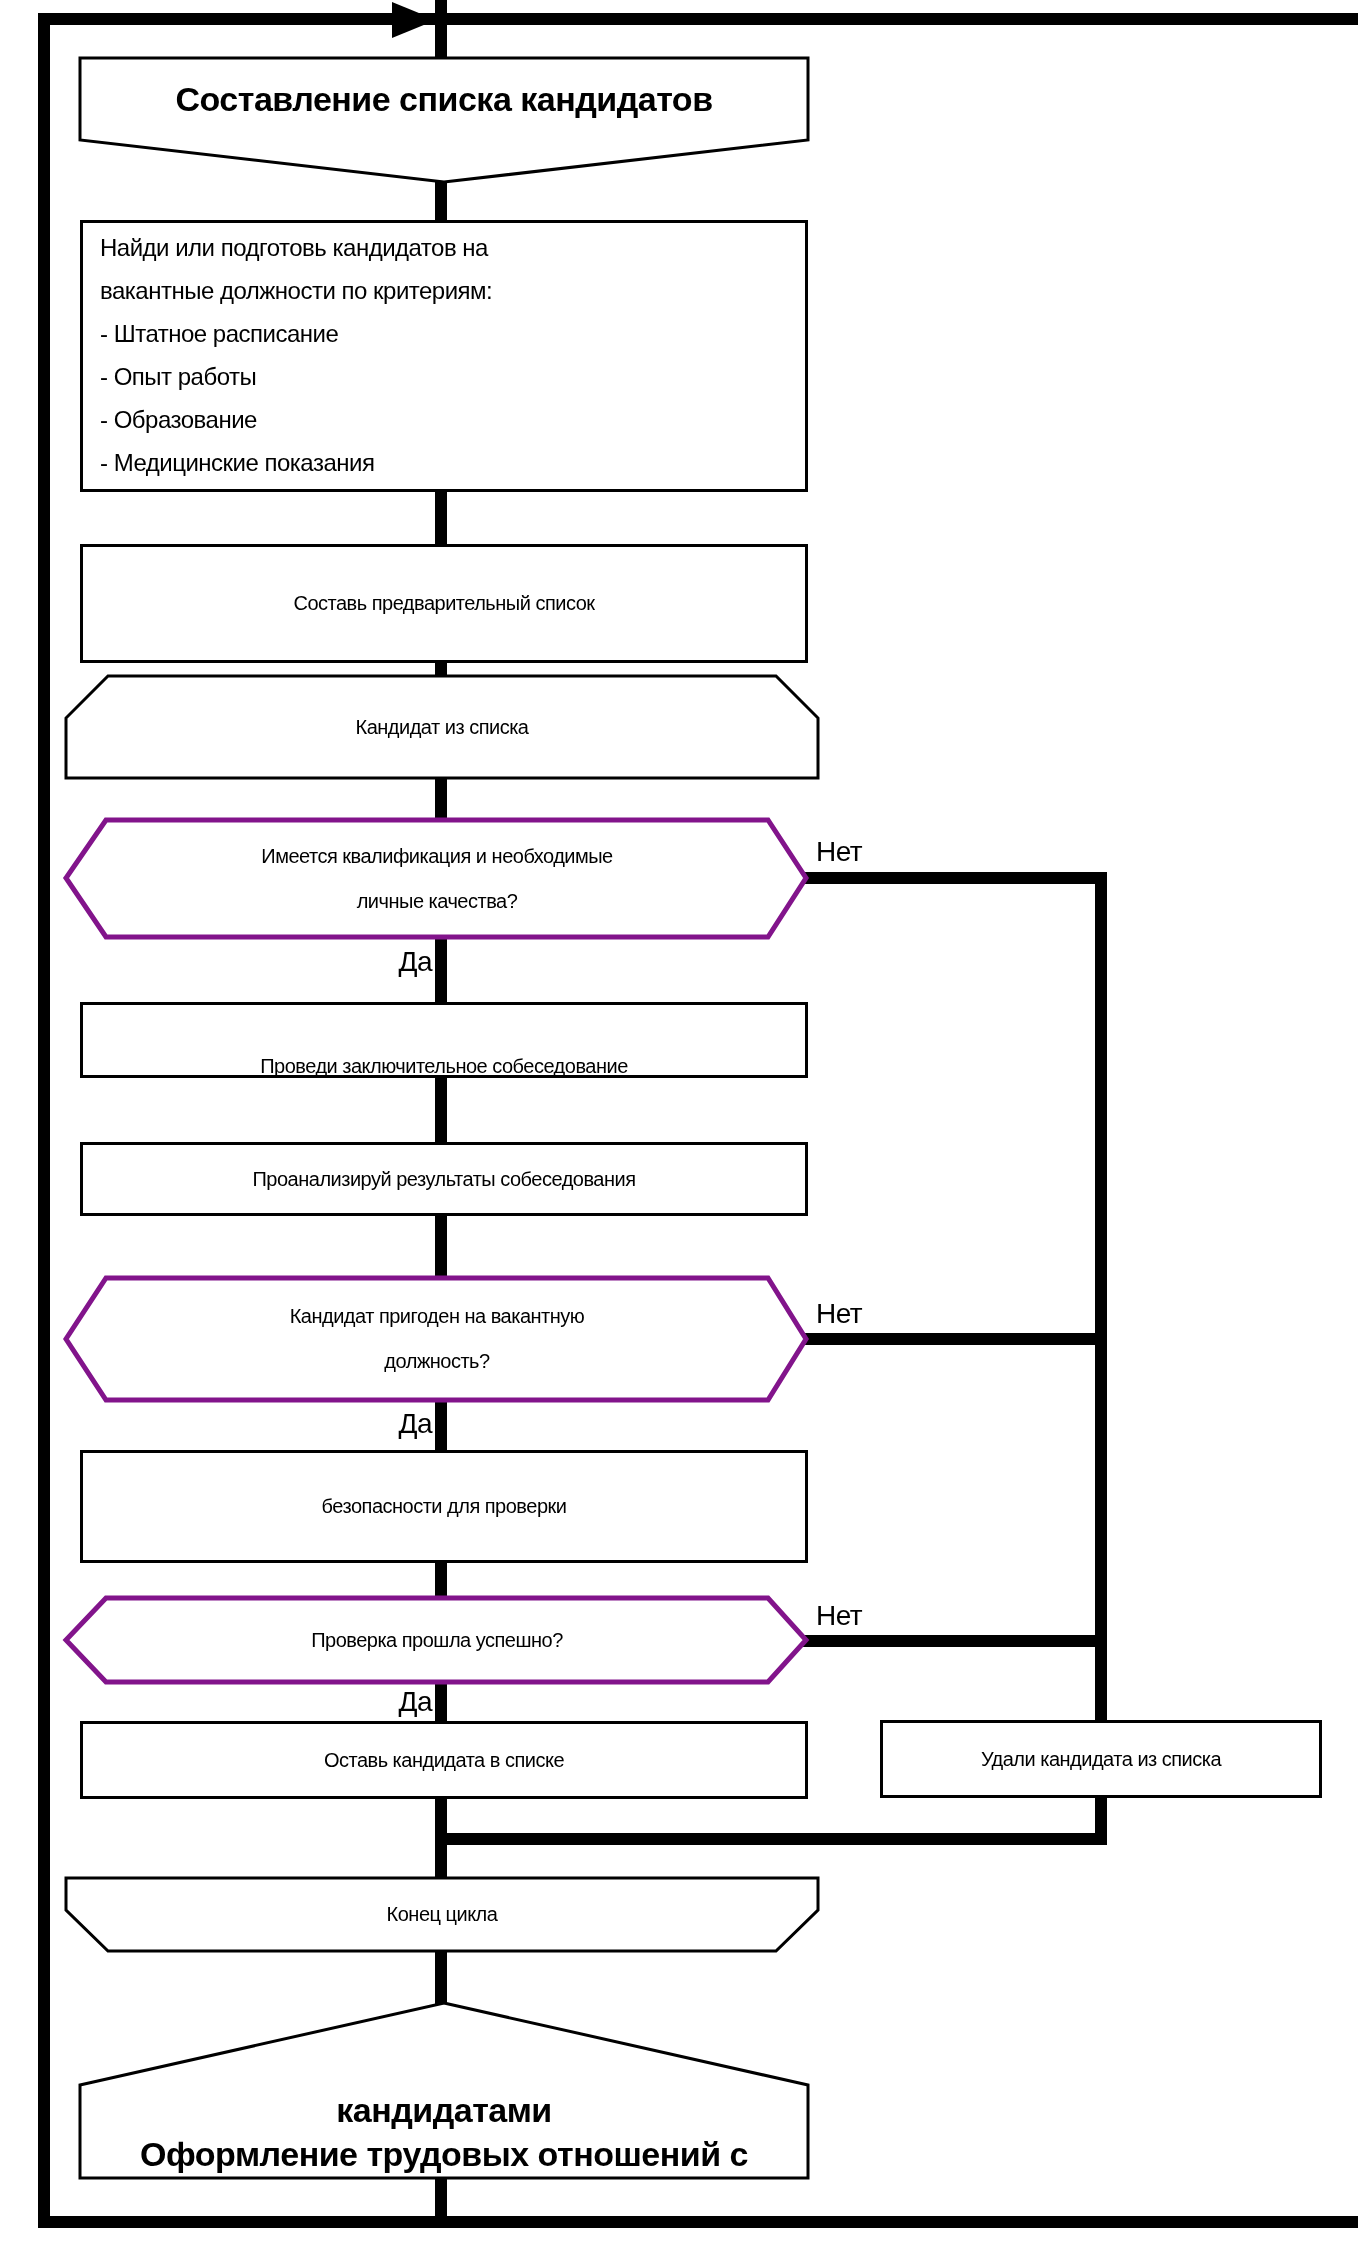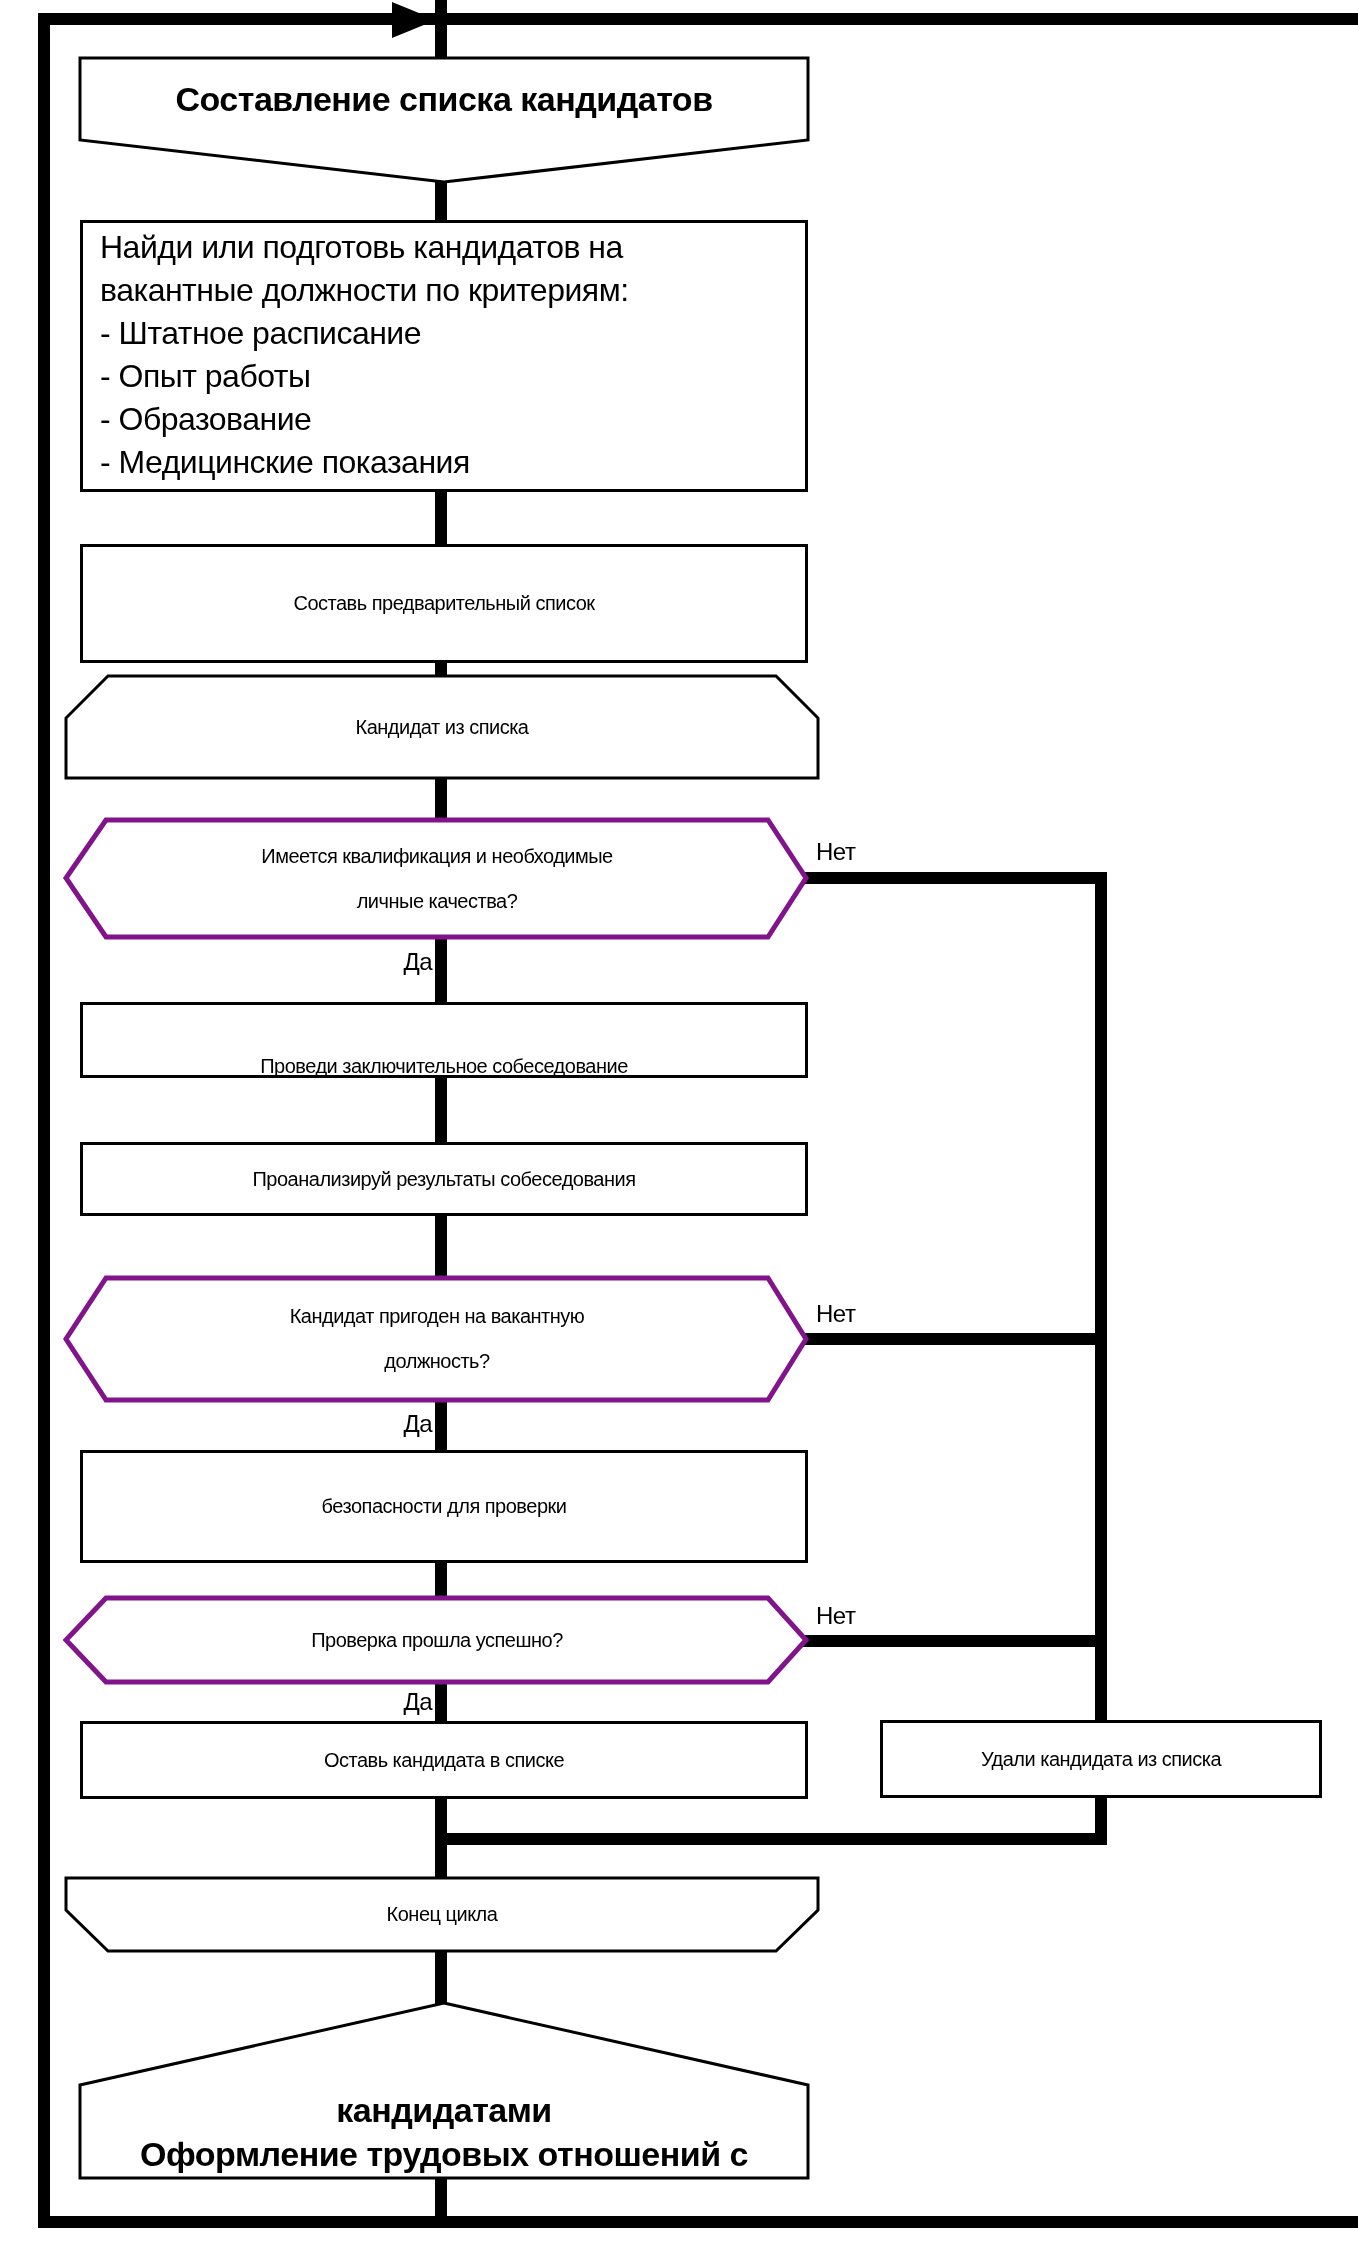--- a/index.html
+++ b/index.html
@@ -24,25 +24,25 @@
   
   .txt{
     position:absolute;display:flex;flex-direction:column;align-items:center;
     justify-content:center;text-align:center;font-size:20px;line-height:45px;
     letter-spacing:-0.5px;white-space:nowrap;
   }
   .txt div{width:100%;}
   .bold{font-weight:bold;font-size:34px;line-height:44px;}
   .para{
     position:absolute;display:flex;flex-direction:column;align-items:flex-start;
-    justify-content:flex-start;text-align:left;font-size:32px;line-height:43px;
+    justify-content:flex-start;text-align:left;font-size:24px;line-height:43px;
     letter-spacing:-0.5px;white-space:nowrap;
   }
   .branchlabel{
-    position:absolute;font-size:24px;line-height:36px;letter-spacing:-0.5px;
+    position:absolute;font-size:28px;line-height:36px;letter-spacing:-0.5px;
     white-space:nowrap;
   }
   .alignright{text-align:right;}
 </style>
 </head>
 <body>
 
 <div id="canvas">
 
   <div class="line" style="left:38px;top:13px;width:12px;height:2215px;"></div>

